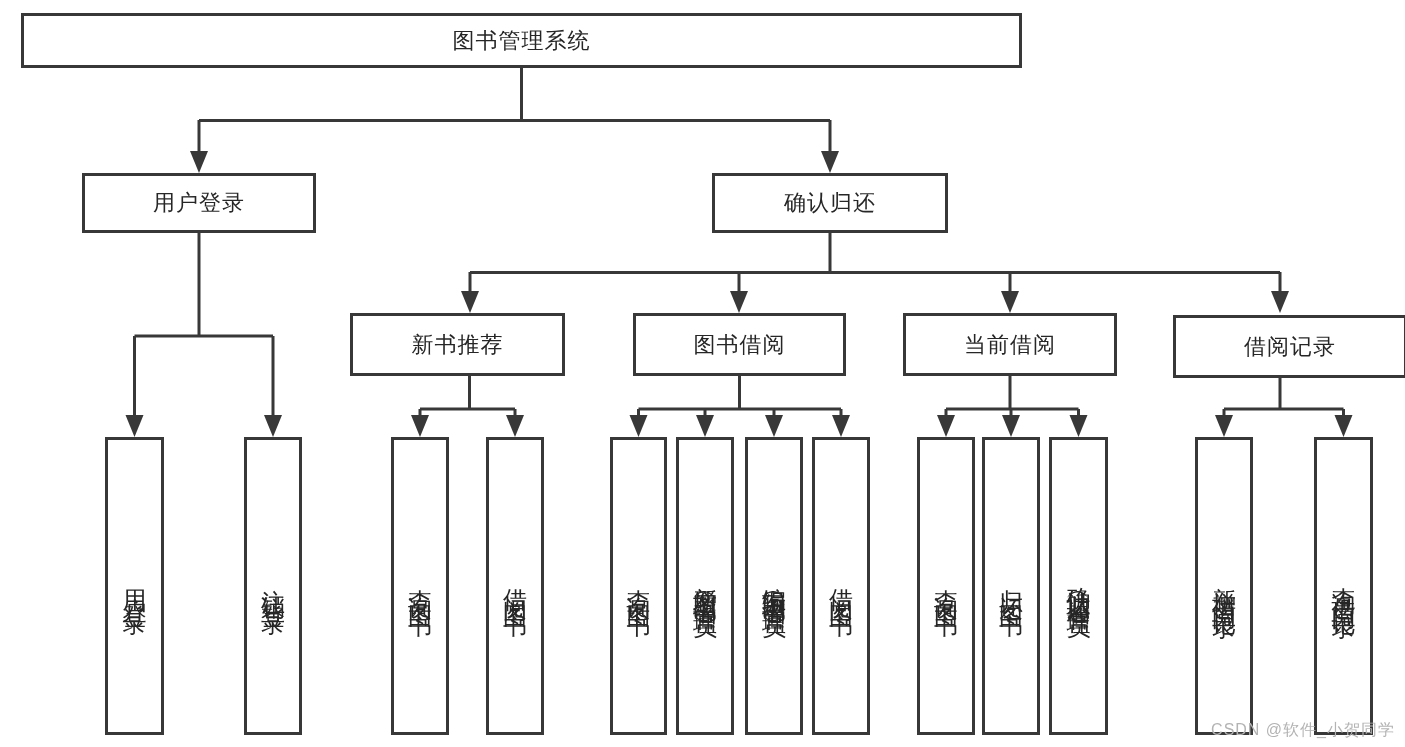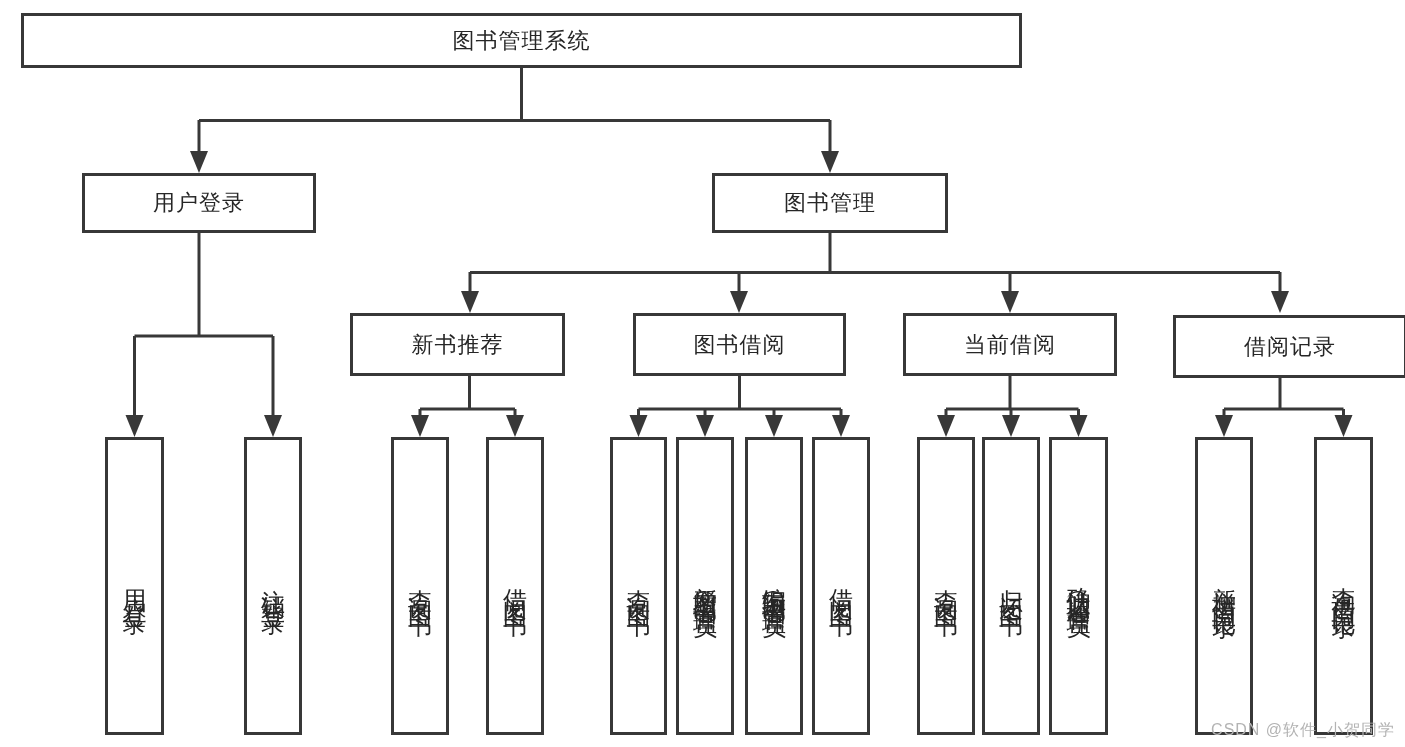--- a/index.html
+++ b/index.html
@@ -78,21 +78,21 @@
   </svg>
 
   <div class="box" style="left:21px;top:13px;width:1001px;height:55px">
     <span class="lbl">图书管理系统</span>
   </div>
 
   <div class="box" style="left:82px;top:173px;width:234px;height:60px">
     <span class="lbl">用户登录</span>
   </div>
   <div class="box" style="left:712px;top:173px;width:236px;height:60px">
-    <span class="lbl">图书管理</span>
+    <span class="lbl">确认归还</span>
   </div>
 
   <div class="box" style="left:350px;top:313px;width:215px;height:63px">
     <span class="lbl">新书推荐</span>
   </div>
   <div class="box" style="left:633px;top:313px;width:213px;height:63px">
     <span class="lbl">图书借阅</span>
   </div>
   <div class="box" style="left:903px;top:313px;width:214px;height:63px">
     <span class="lbl">当前借阅</span>

